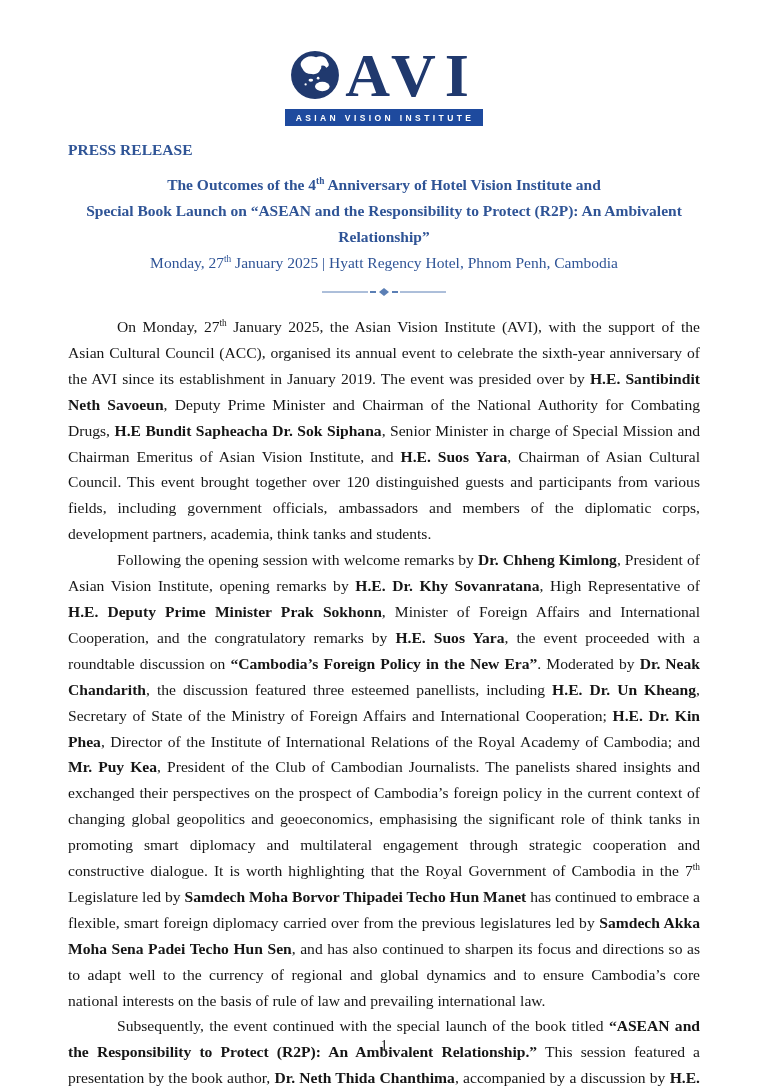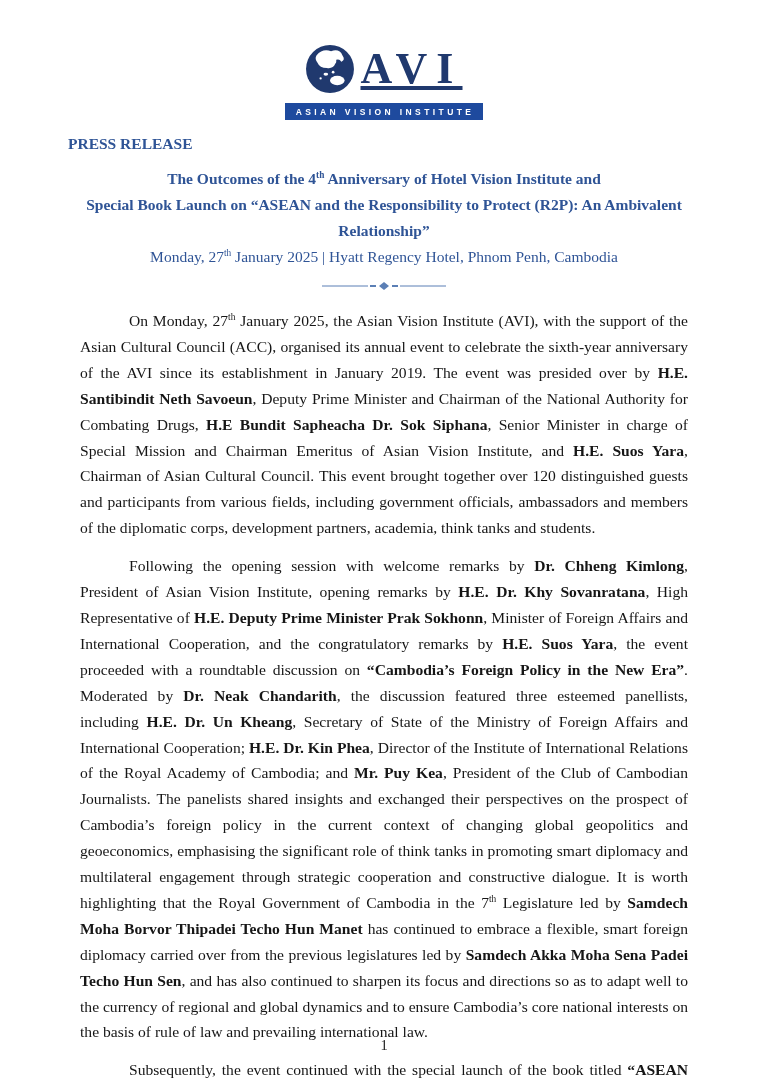--- a/index.html
+++ b/index.html
@@ -20,27 +20,26 @@
   .page{
     position:relative;
     width:768px;height:1086px;
     padding:44px 68px 0;
   }
   
   .logo{display:flex;flex-direction:column;align-items:center;}
   .logo-top{display:flex;align-items:center;justify-content:center;gap:5px;}
   .globe{width:50px;height:50px;display:block;}
   .logo-acronym{
-    font-size:44px;font-weight:bold;letter-spacing:9px;
+    font-size:62px;font-weight:bold;letter-spacing:9px;
     color:var(--navy);line-height:1;
     font-family:"Liberation Serif","DejaVu Serif",serif;
-    text-decoration:underline;
   }
   .logo-banner{
-    margin-top:9px;
+    margin-top:3px;
     background:var(--banner);
     color:#ffffff;
     font-family:"Liberation Sans","DejaVu Sans",sans-serif;
     font-size:8.5px;font-weight:bold;letter-spacing:3.4px;
     padding:4px 9px 3px 11px;
     text-align:center;white-space:nowrap;
   }
   
   .kicker{
     margin-top:15px;
@@ -56,21 +55,21 @@
     font-size:15.5px;line-height:26px;
   }
   .divider{display:flex;justify-content:center;margin-top:11px;}
   
   .doc-body{
     margin-top:17px;
     text-align:justify;
     font-size:15.6px;line-height:25.9px;
     color:var(--ink);
   }
-  .para{margin:12px;text-indent:49px;}
+  .para{margin:0;text-indent:49px;}
   .para b{font-weight:bold;}
   sup{font-size:0.6em;line-height:0;vertical-align:super;}
   
   .page-footer{
     position:absolute;left:0;right:0;bottom:32px;
     text-align:center;font-size:14.5px;color:#222;
   }
 </style>
 </head>
 <body>

